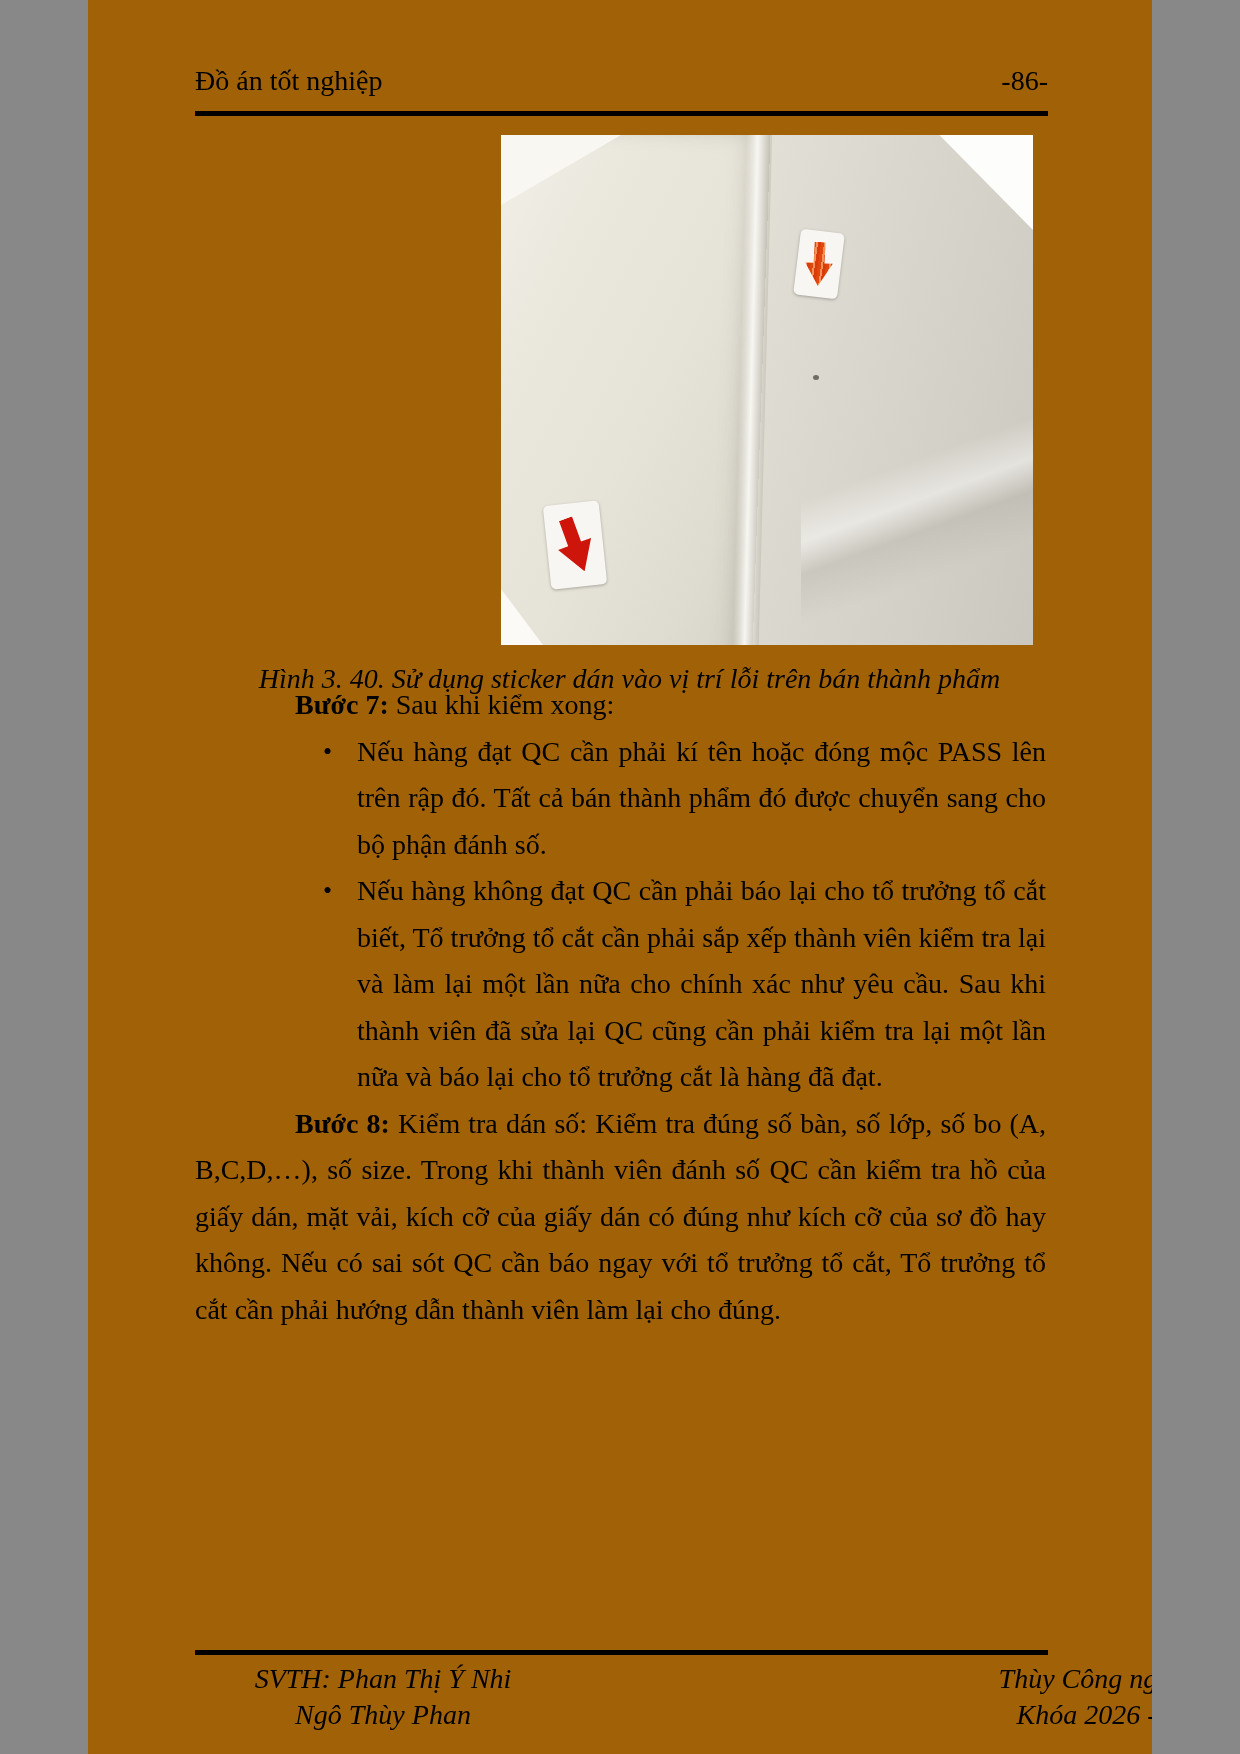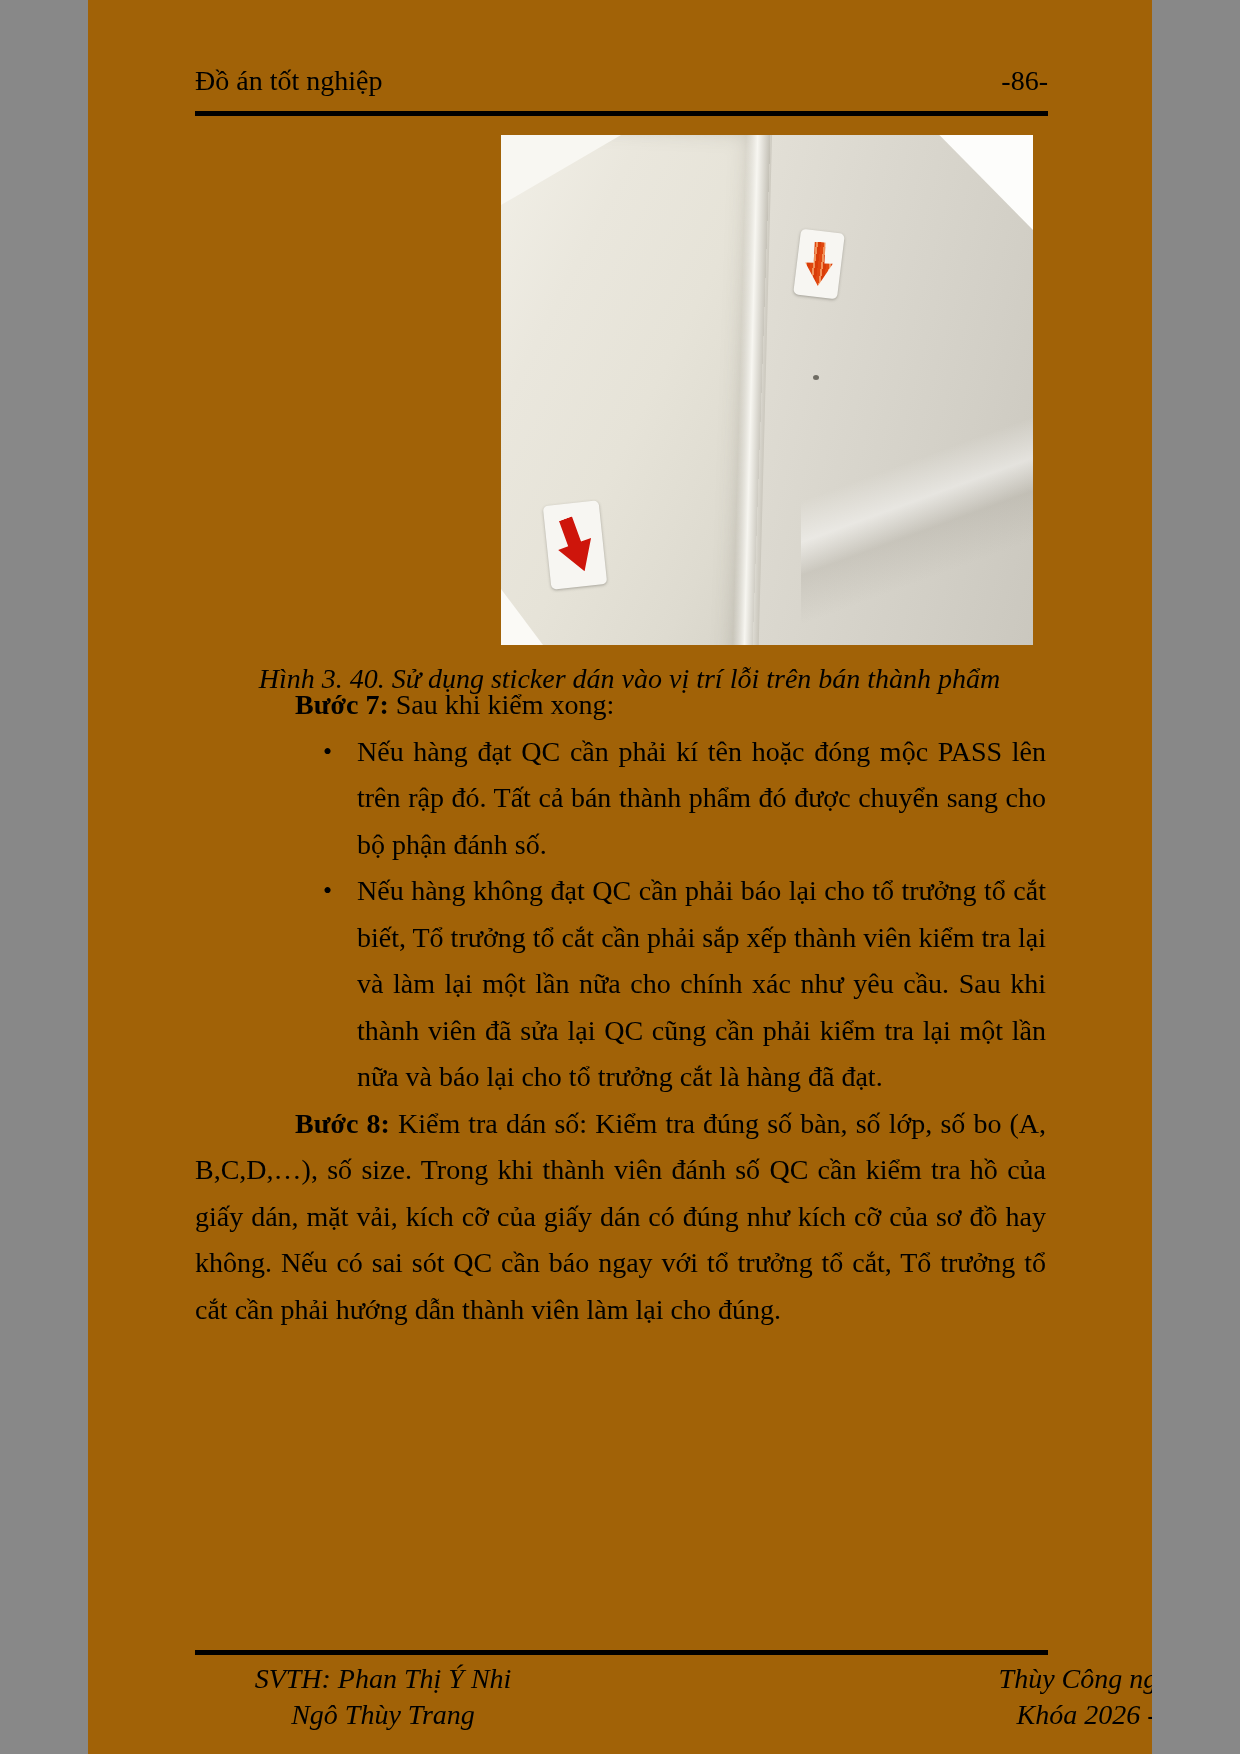--- a/index.html
+++ b/index.html
@@ -157,20 +157,20 @@
       <span>Nếu hàng không đạt QC cần phải báo lại cho tổ trưởng tổ cắt biết, Tổ trưởng tổ cắt cần phải sắp xếp thành viên kiểm tra lại và làm lại một lần nữa cho chính xác như yêu cầu. Sau khi thành viên đã sửa lại QC cũng cần phải kiểm tra lại một lần nữa và báo lại cho tổ trưởng cắt là hàng đã đạt.</span>
     </div>
 
     <p class="indent"><span class="blabel">Bước 8:</span> <span>Kiểm tra dán số: Kiểm tra đúng số bàn, số lớp, số bo (A, B,C,D,…), số size. Trong khi thành viên đánh số QC cần kiểm tra hồ của giấy dán, mặt vải, kích cỡ của giấy dán có đúng như kích cỡ của sơ đồ hay không. Nếu có sai sót QC cần báo ngay với tổ trưởng tổ cắt, Tổ trưởng tổ cắt cần phải hướng dẫn thành viên làm lại cho đúng.</span></p>
 
   </div>
 
   <div class="footer-rule"></div>
   <div class="footer-left">
     <div>SVTH: Phan Thị Ý Nhi</div>
-    <div>Ngô Thùy Trang</div>
+    <div>Ngô Thùy Phan</div>
   </div>
   <div class="footer-right">
     <div>Thùy Công nghệ may</div>
     <div>Khóa 2026 - 2022</div>
   </div>
 
 </div>
 
 </body></html>

